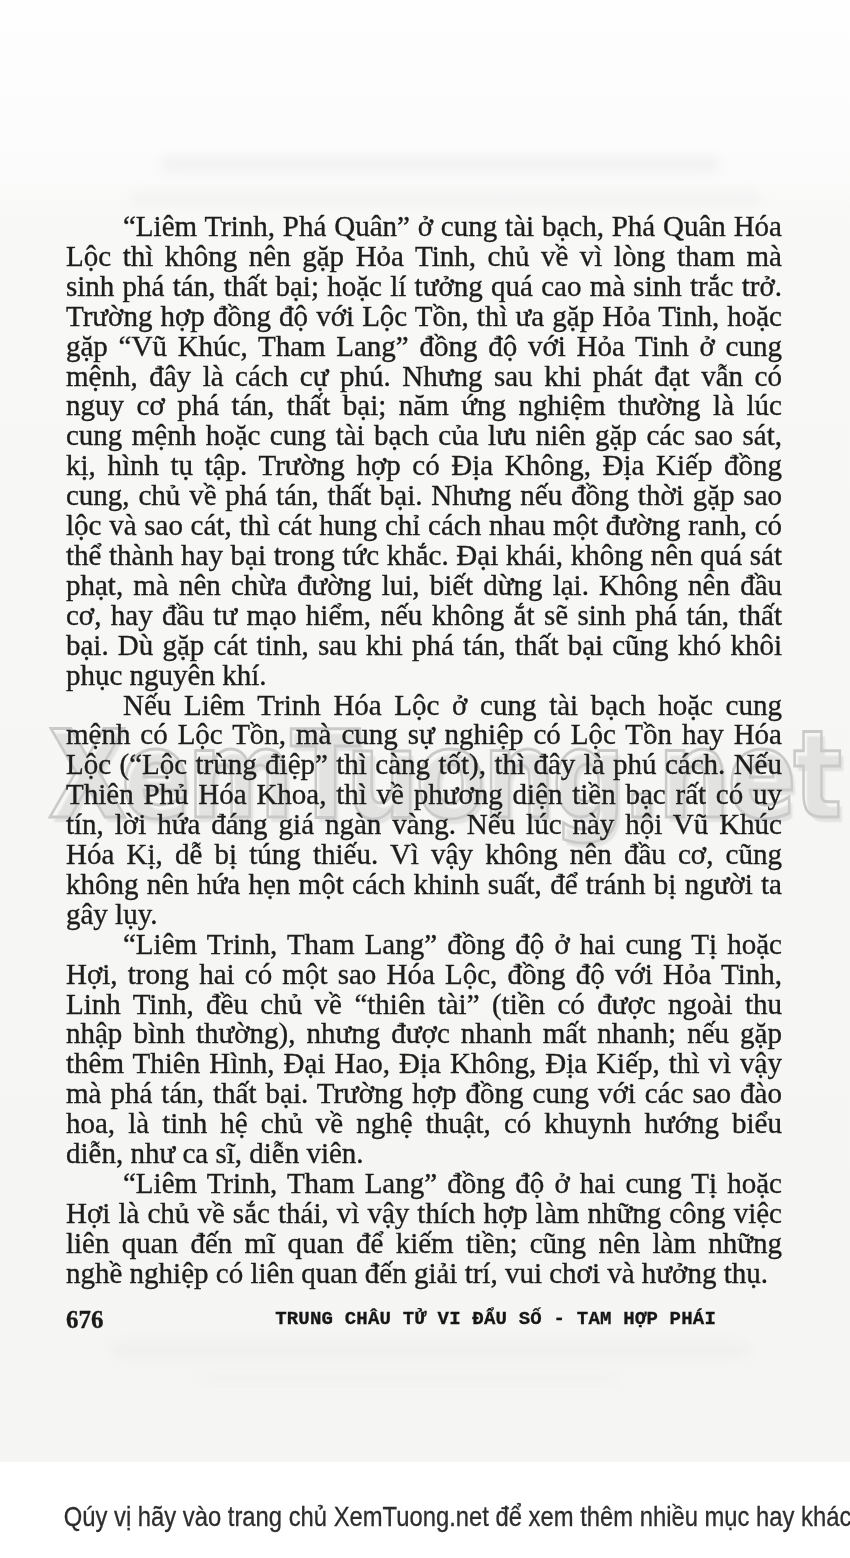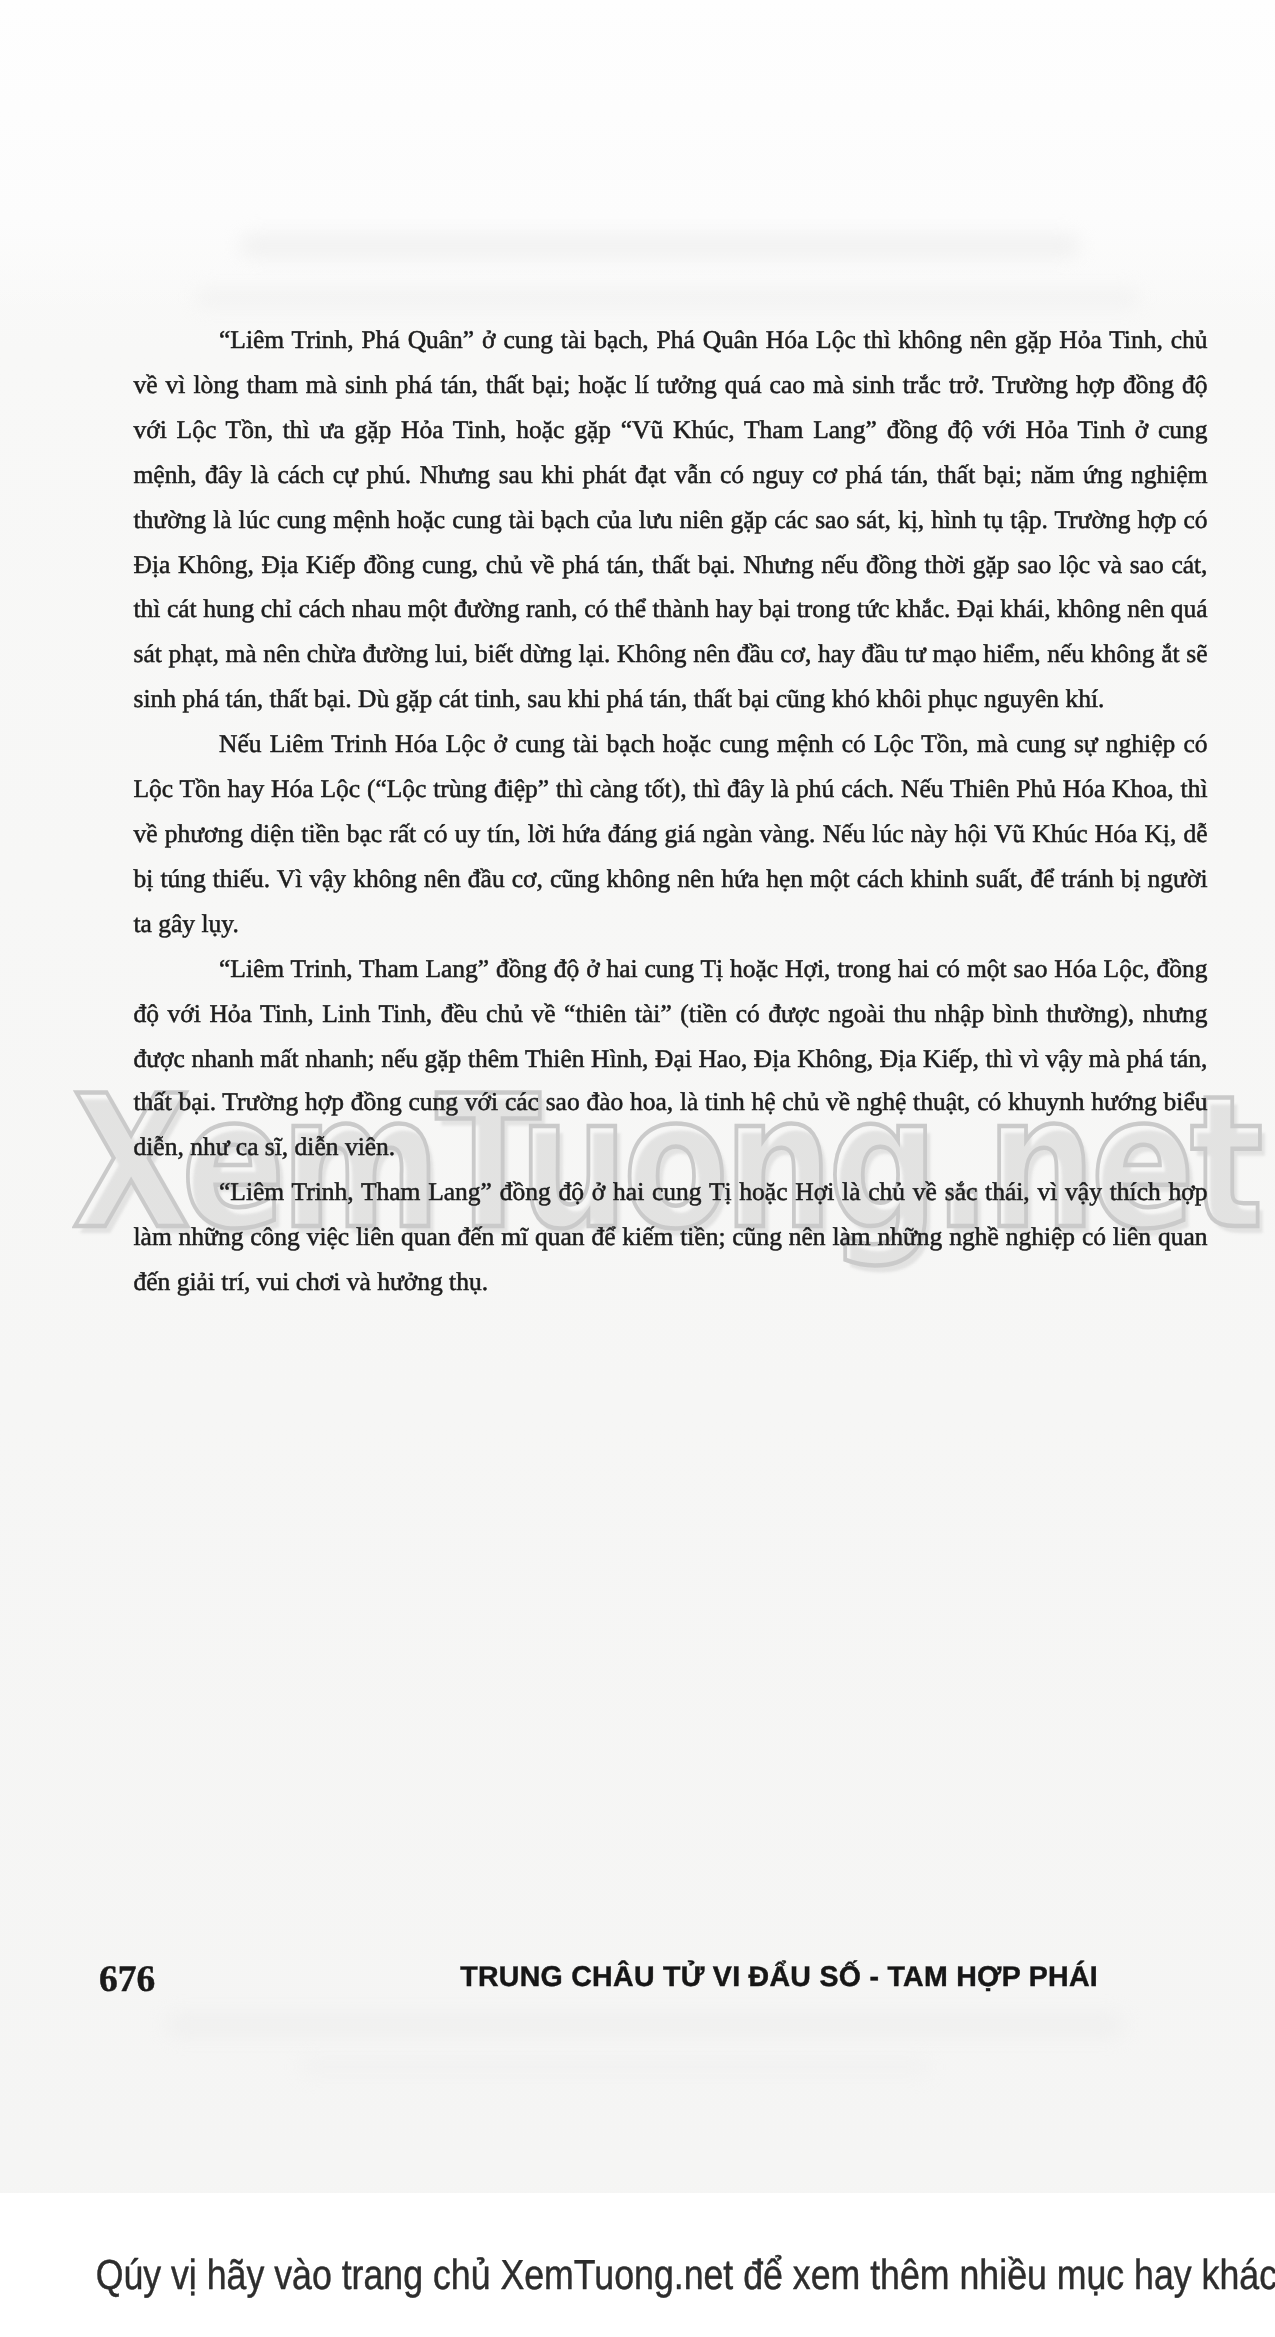--- a/index.html
+++ b/index.html
@@ -31,37 +31,36 @@
     letter-spacing:-4px; white-space:nowrap;
     color:transparent;
     -webkit-text-stroke:3px #c0c0c0;
     text-shadow:4px 5px 2px rgba(175,175,175,.35);
     transform:scaleX(0.84); transform-origin:left center;
     opacity:.8; z-index:1;
   }
 
   .body-text {
     position:absolute; left:66px; top:212px; width:716px;
-    font-size:17px; line-height:29.9px; color:#1d1d1d;
+    font-size:29px; line-height:29.9px; color:#1d1d1d;
     text-align:justify;
     -webkit-text-stroke:0.35px #1d1d1d;
     z-index:2;
-    margin-left:23px;
   }
   .body-text p { margin:0; text-indent:57px; }
 
   .page-number {
     position:absolute; left:66px; top:1306px;
     font-weight:bold; font-size:25px; color:#1a1a1a;
     -webkit-text-stroke:0.3px #1a1a1a;
     z-index:2;
   }
   .running-title {
-    position:absolute; right:118px; top:1308px;
-    font-family:Liberation Sans, sans-serif;
+    position:absolute; right:134px; top:1308px;
+    font-family:Liberation Mono, monospace;
     font-weight:bold; font-size:19px; letter-spacing:0.2px; color:#161616;
     -webkit-text-stroke:0.3px #161616;
     z-index:2;
   }
 
   .bottom-band {
     position:absolute; left:0; top:1462px; width:850px; height:96px;
     background:#ffffff; z-index:3;
   }
   .caption {

